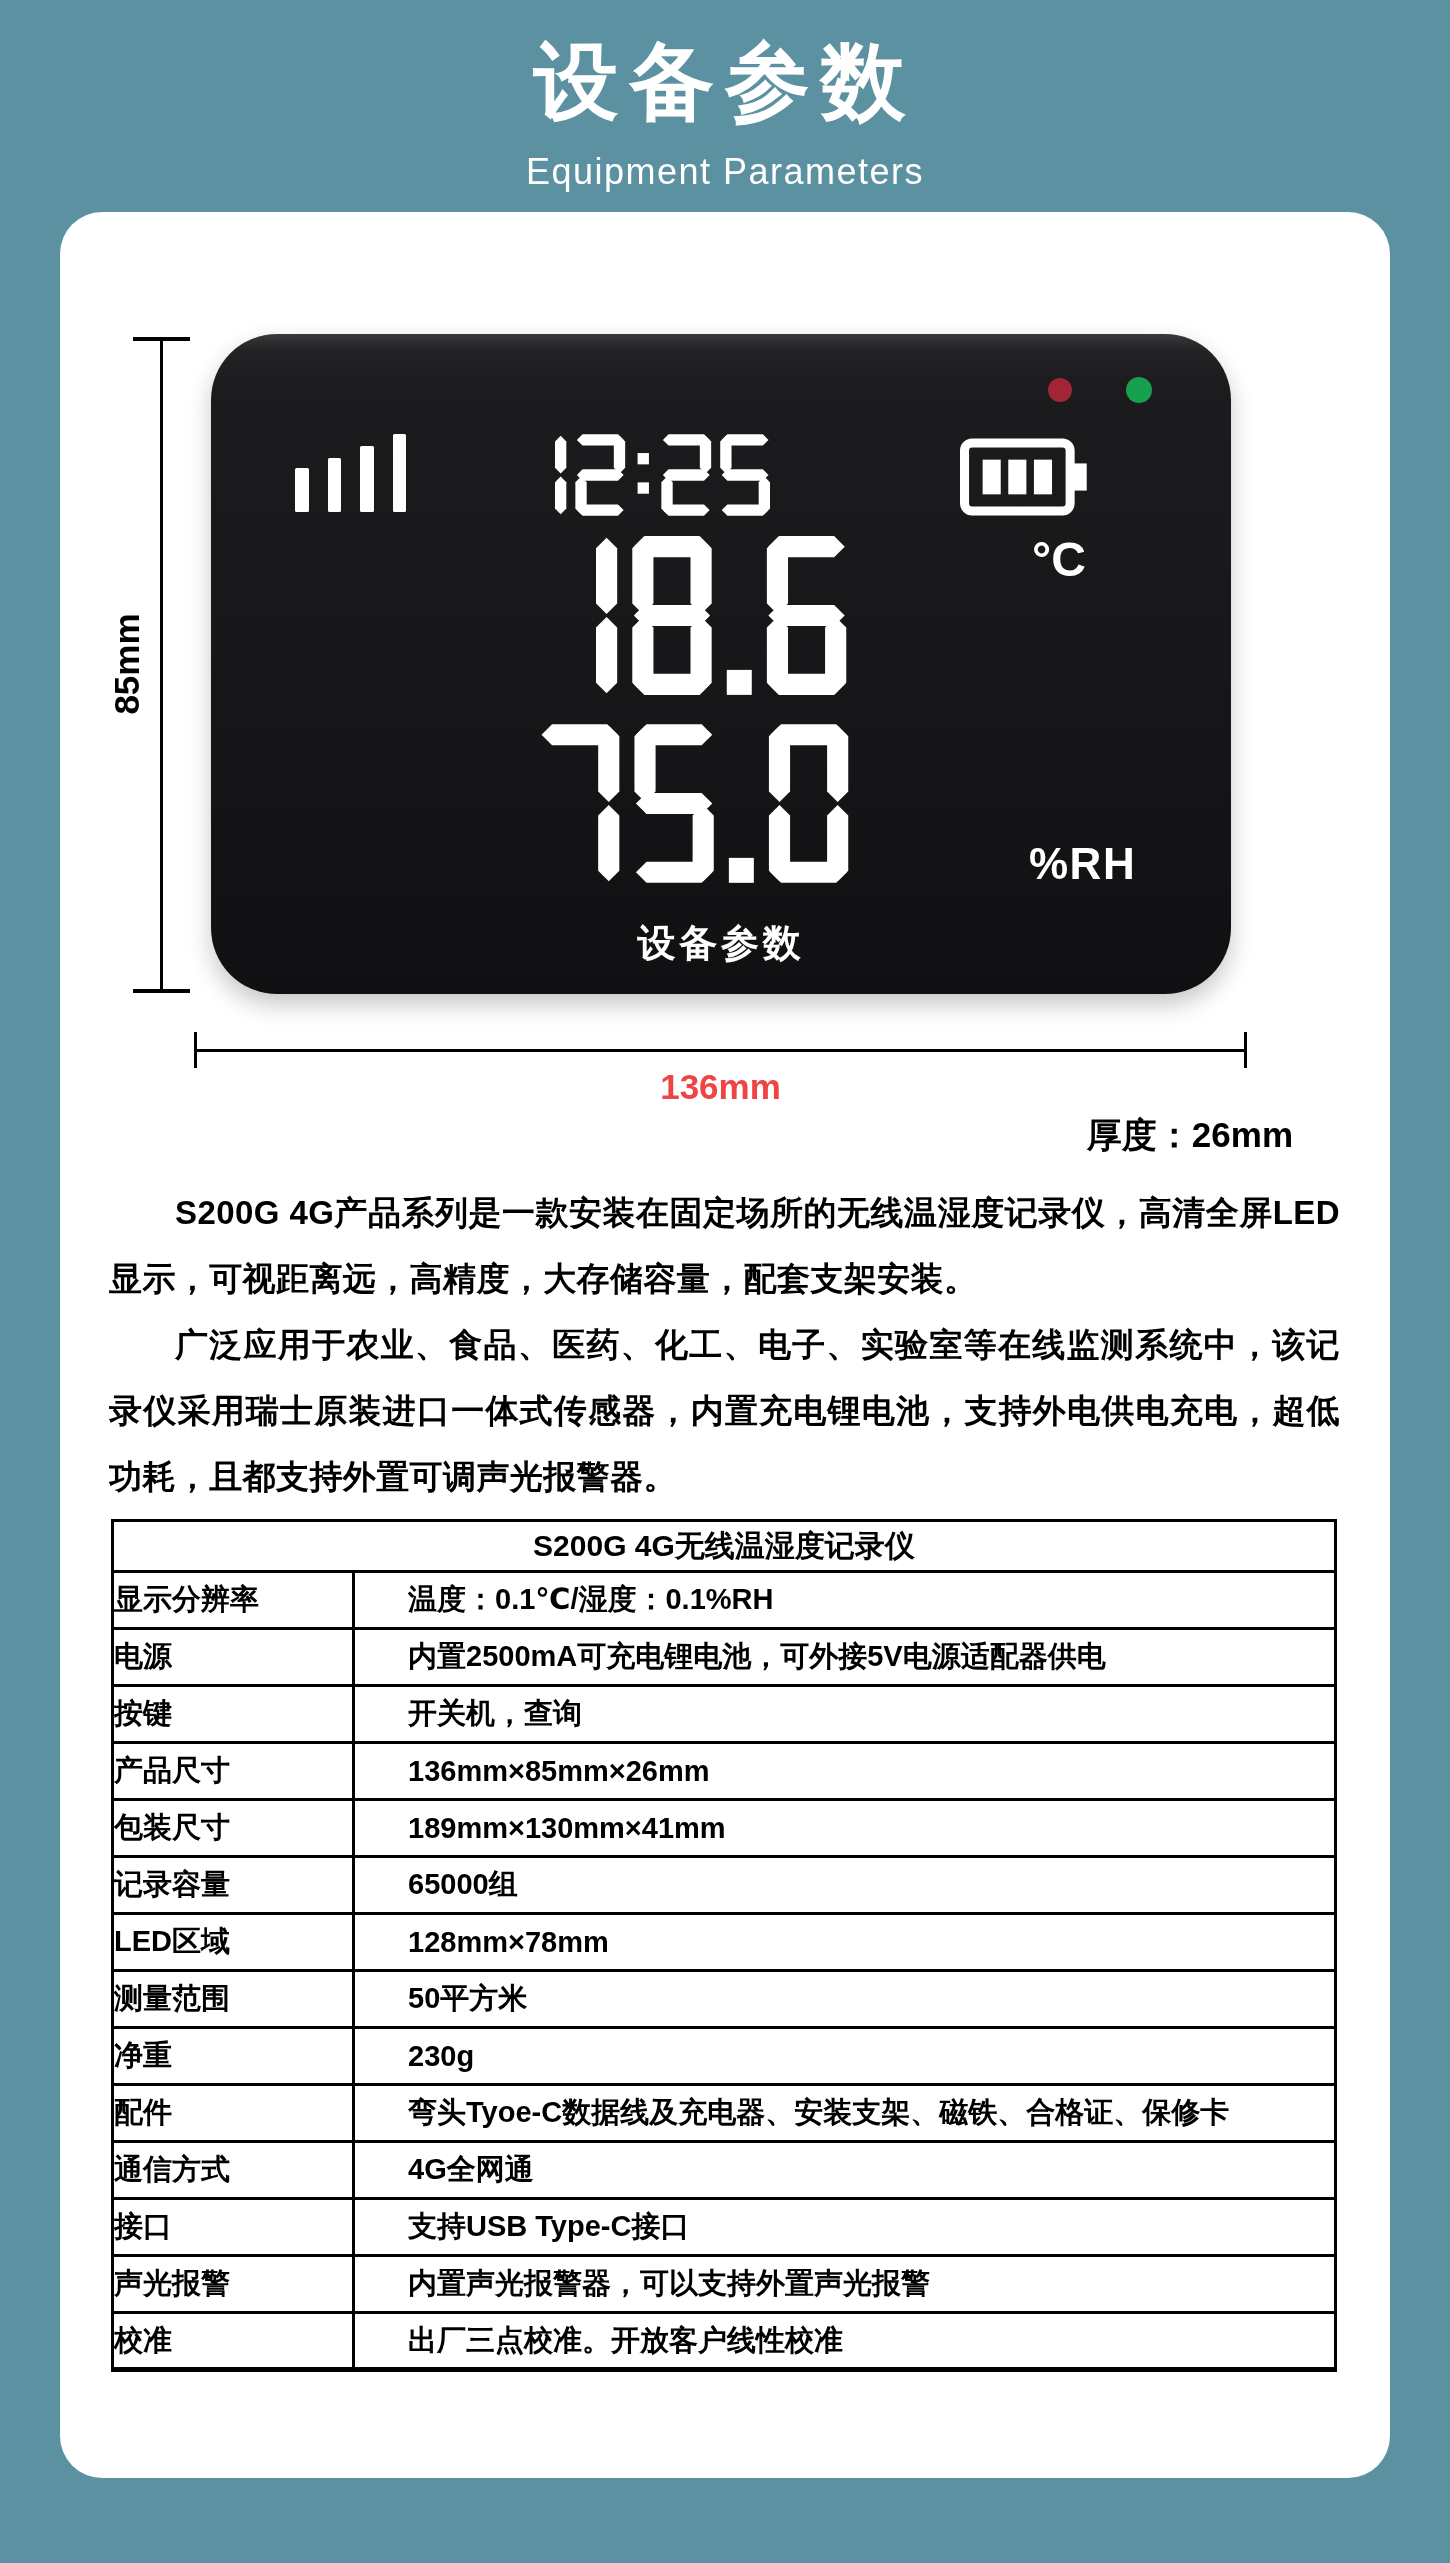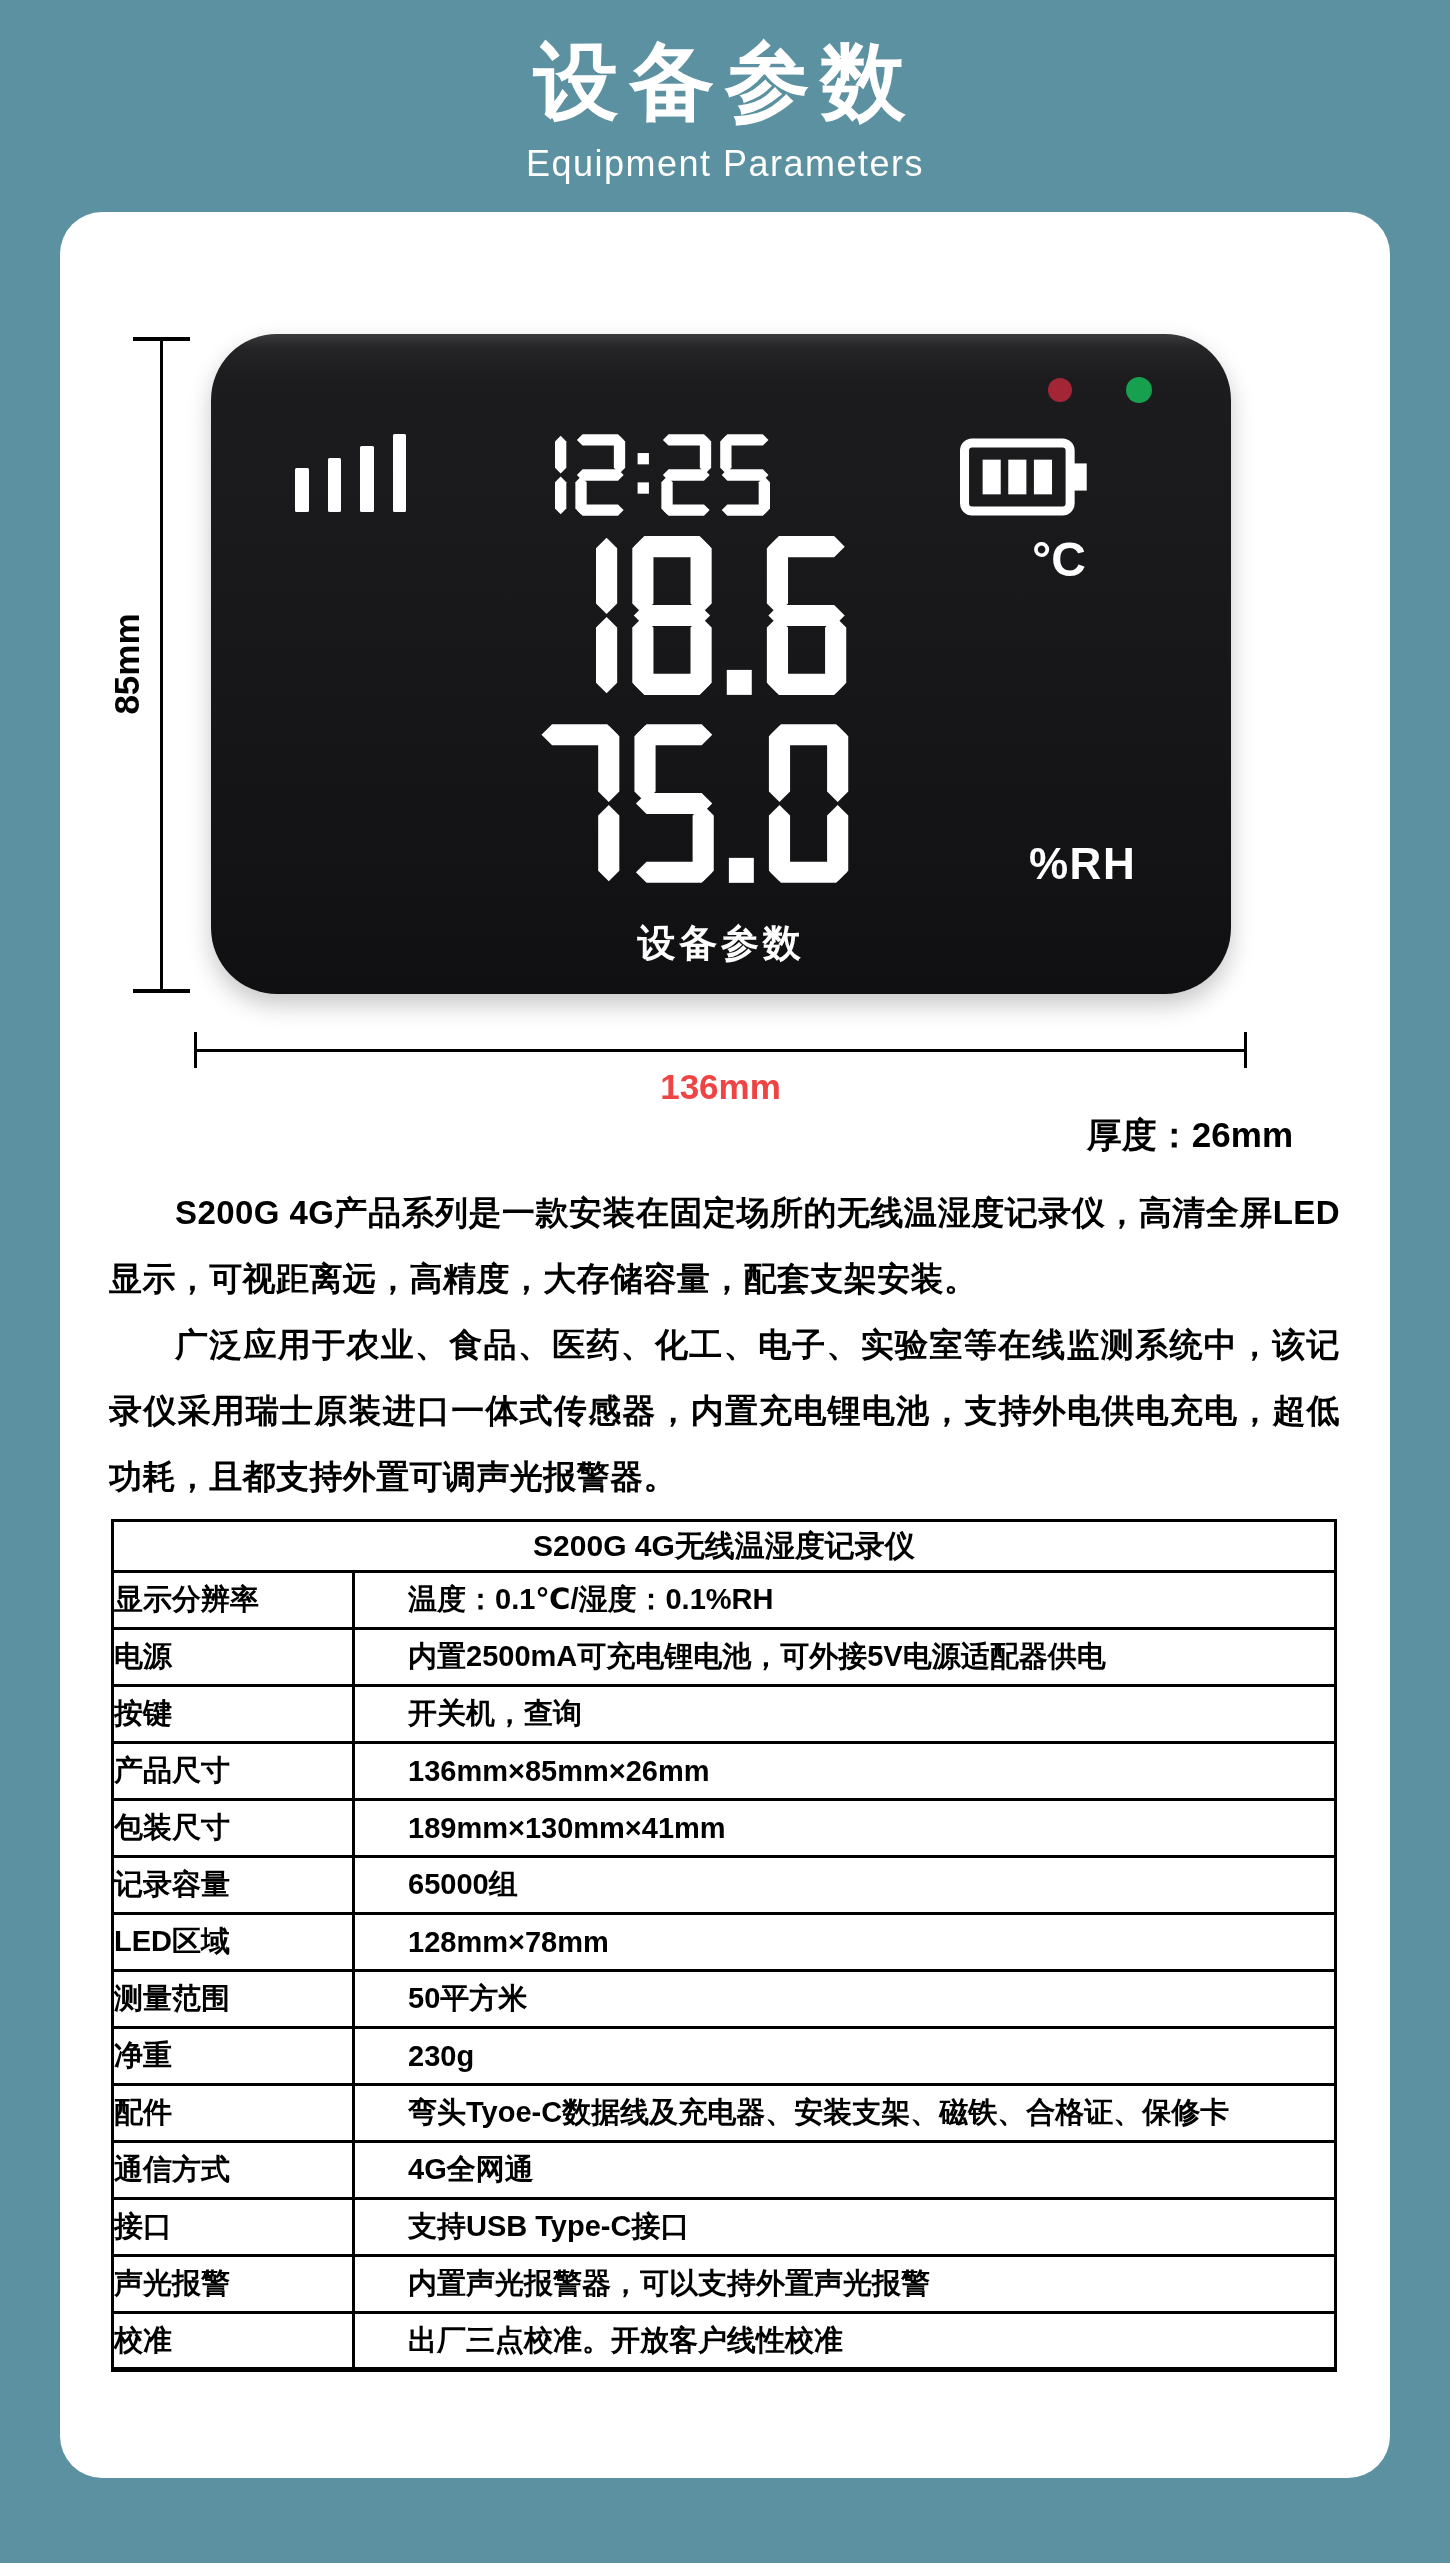--- a/index.html
+++ b/index.html
@@ -12,21 +12,21 @@
   }
   .page { position:absolute; inset:0; }
 
   
   .header { position:absolute; top:0; left:0; width:1450px; text-align:center; }
   .title-cn {
     margin-top:27px; font-size:85px; line-height:1.3; font-weight:700;
     color:#ffffff; letter-spacing:10.6px;
   }
   .title-en {
-    margin-top:5px; font-size:36px; font-weight:500;
+    margin-top:13px; font-size:36px; font-weight:500;
     color:#ffffff; letter-spacing:1.5px;
   }
 
   
   .card {
     position:absolute; left:60px; top:212px; width:1330px; height:2266px;
     background:#ffffff; border-radius:42px;
   }
 
   

